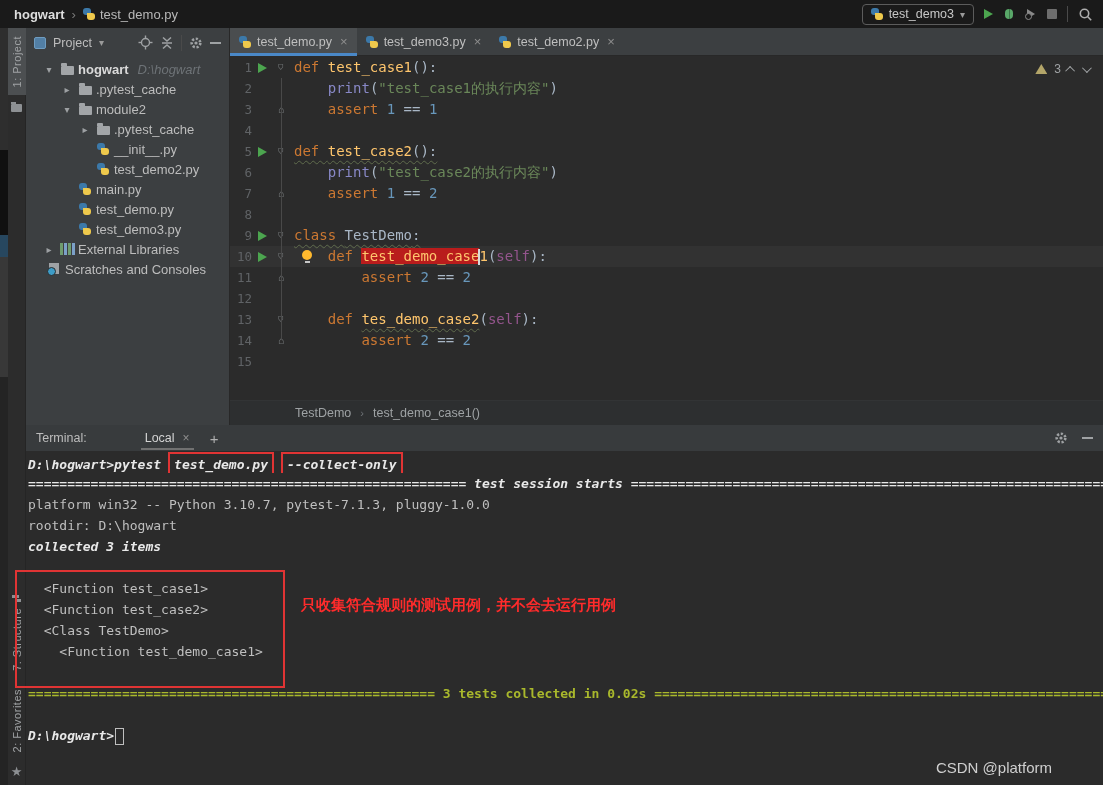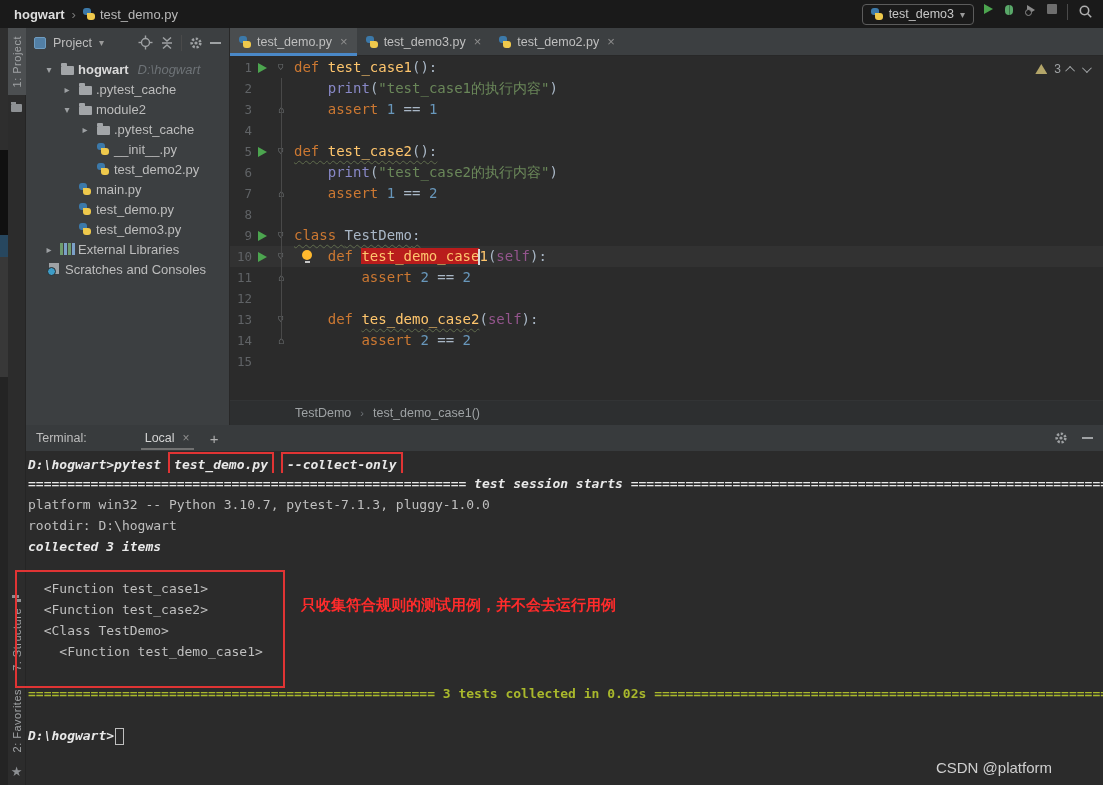--- a/index.html
+++ b/index.html
@@ -6,21 +6,21 @@
   html,body { width:1103px; height:785px; background:#2b2b2b; overflow:hidden;
               font-family:"Liberation Sans", sans-serif; }
   #app { position:relative; width:1067px; height:785px; background:#2b2b2b; }
 
   
   #titlebar { position:absolute; left:0; top:0; width:1103px; height:28px;
     background:#1a1a1a; display:flex; align-items:center; padding:0 10px 0 14px; }
   .tb-project { color:#dedede; font-weight:bold; font-size:13px; }
   .tb-sep { color:#787878; margin:0 7px; font-size:13px; }
   .tb-file { color:#b8b8b8; font-size:13px; margin-left:5px; }
-  .tb-right { margin-left:auto; display:flex; align-items:flex-start; gap:10px; }
+  .tb-right { margin-left:auto; display:flex; align-items:center; gap:10px; }
   .run-combo { display:flex; align-items:center; gap:6px; border:1px solid #5c5c5c;
     border-radius:4px; height:21px; padding:0 8px; color:#c7c7c7; font-size:12.5px; }
   .combo-arrow { color:#9a9a9a; font-size:10px; }
   .vsep { width:1px; height:16px; background:#4a4a4a; }
 
   
   .icon-py { position:relative; width:12px; height:12px; flex:none; display:inline-block; }
   .icon-py::before { content:""; position:absolute; left:0; top:0; width:8px; height:7px;
     background:#3c79a9; border-radius:3px 3px 0 3px; }
   .icon-py::after { content:""; position:absolute; right:0; bottom:0; width:8px; height:7px;

